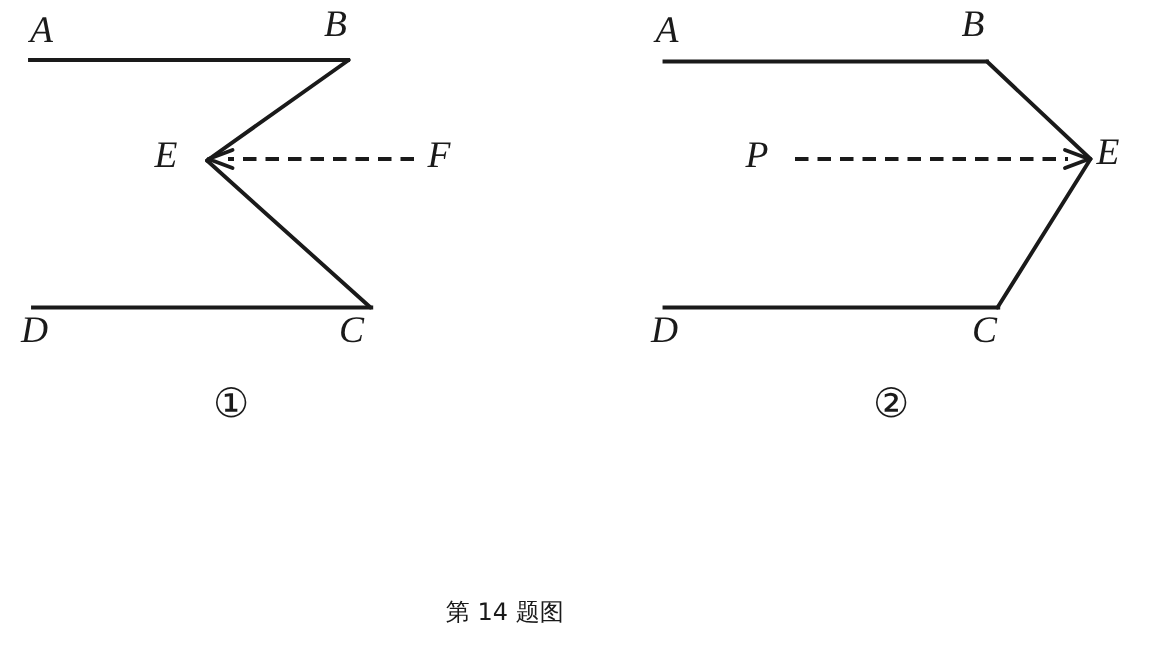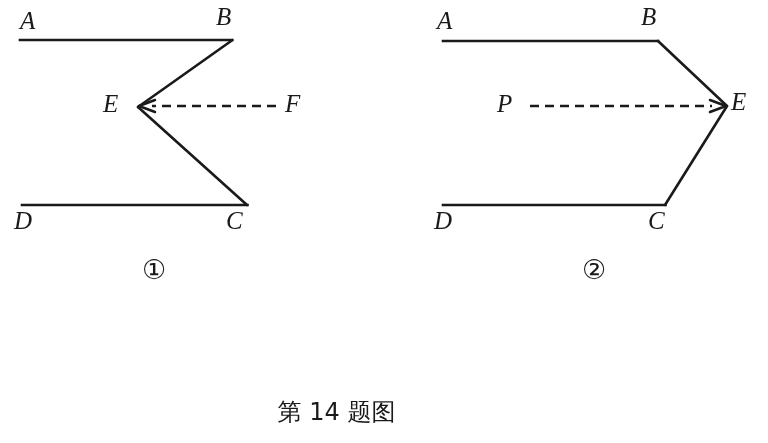--- a/index.html
+++ b/index.html
@@ -47,21 +47,21 @@
   }
 
   
   #caption {
     position: absolute;
     left: 0;
     top: 398px;
     width: 673px;
     text-align: center;
     font-family: "DejaVu Sans", "Liberation Sans", sans-serif;
-    font-size: 24px;
+    font-size: 16px;
     line-height: 1.2;
     color: #1a1a1a;
     white-space: nowrap;
   }
 </style>
 </head>
 <body>
 
 <svg id="figure-canvas" viewBox="0 0 768 443" xmlns="http://www.w3.org/2000/svg">
 

